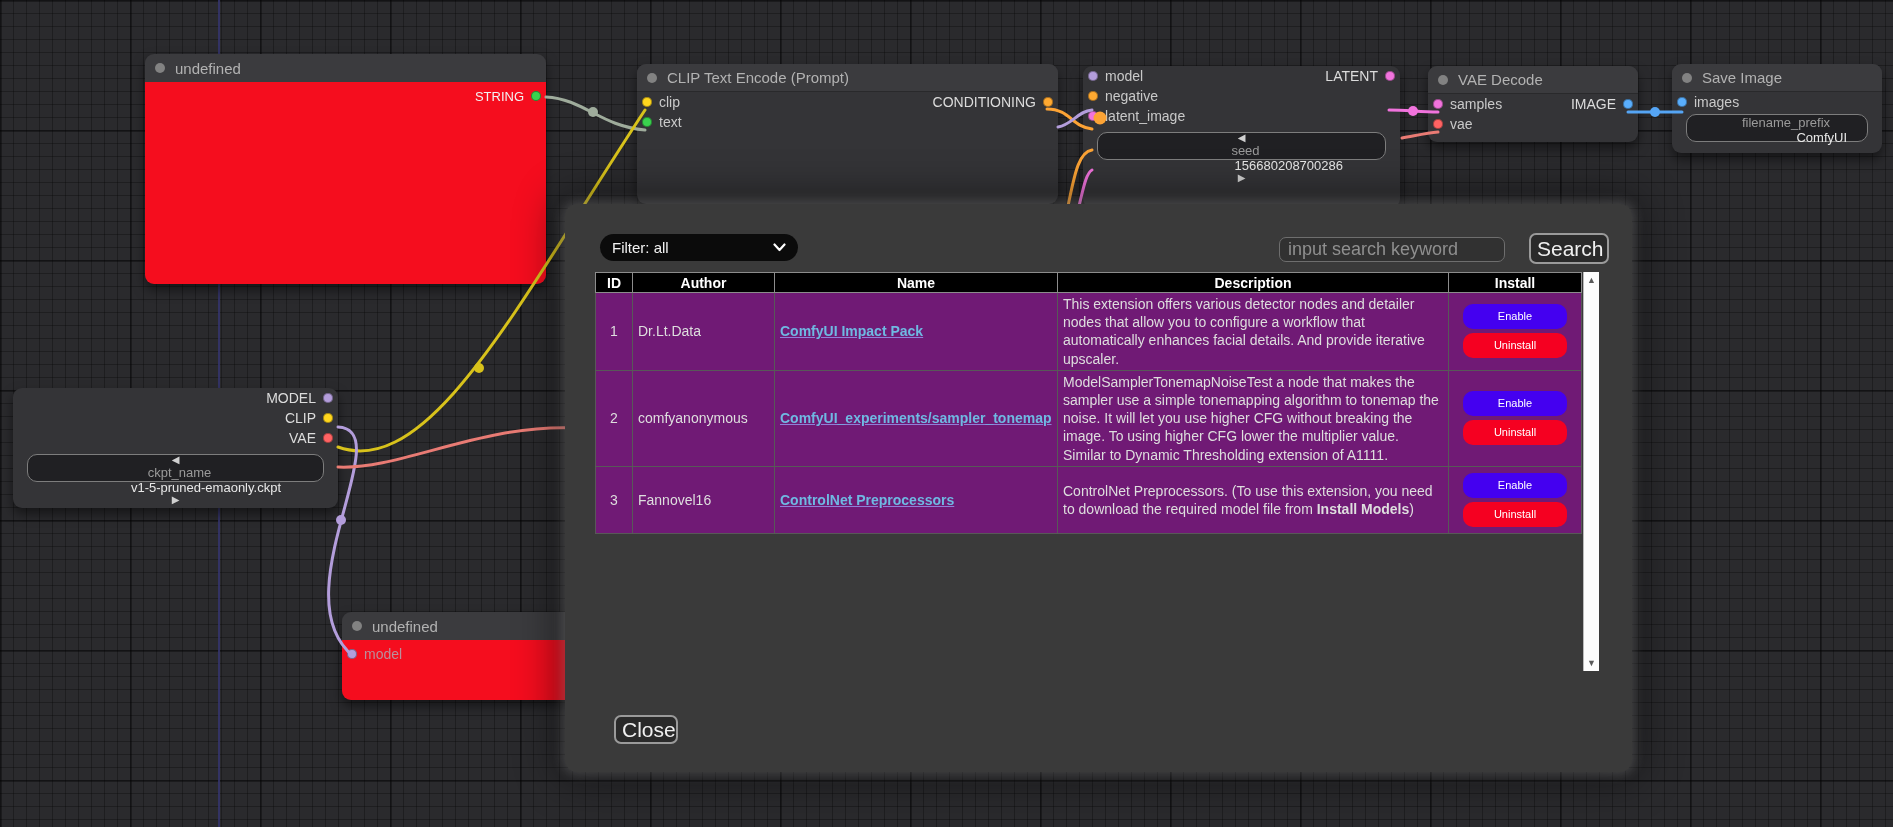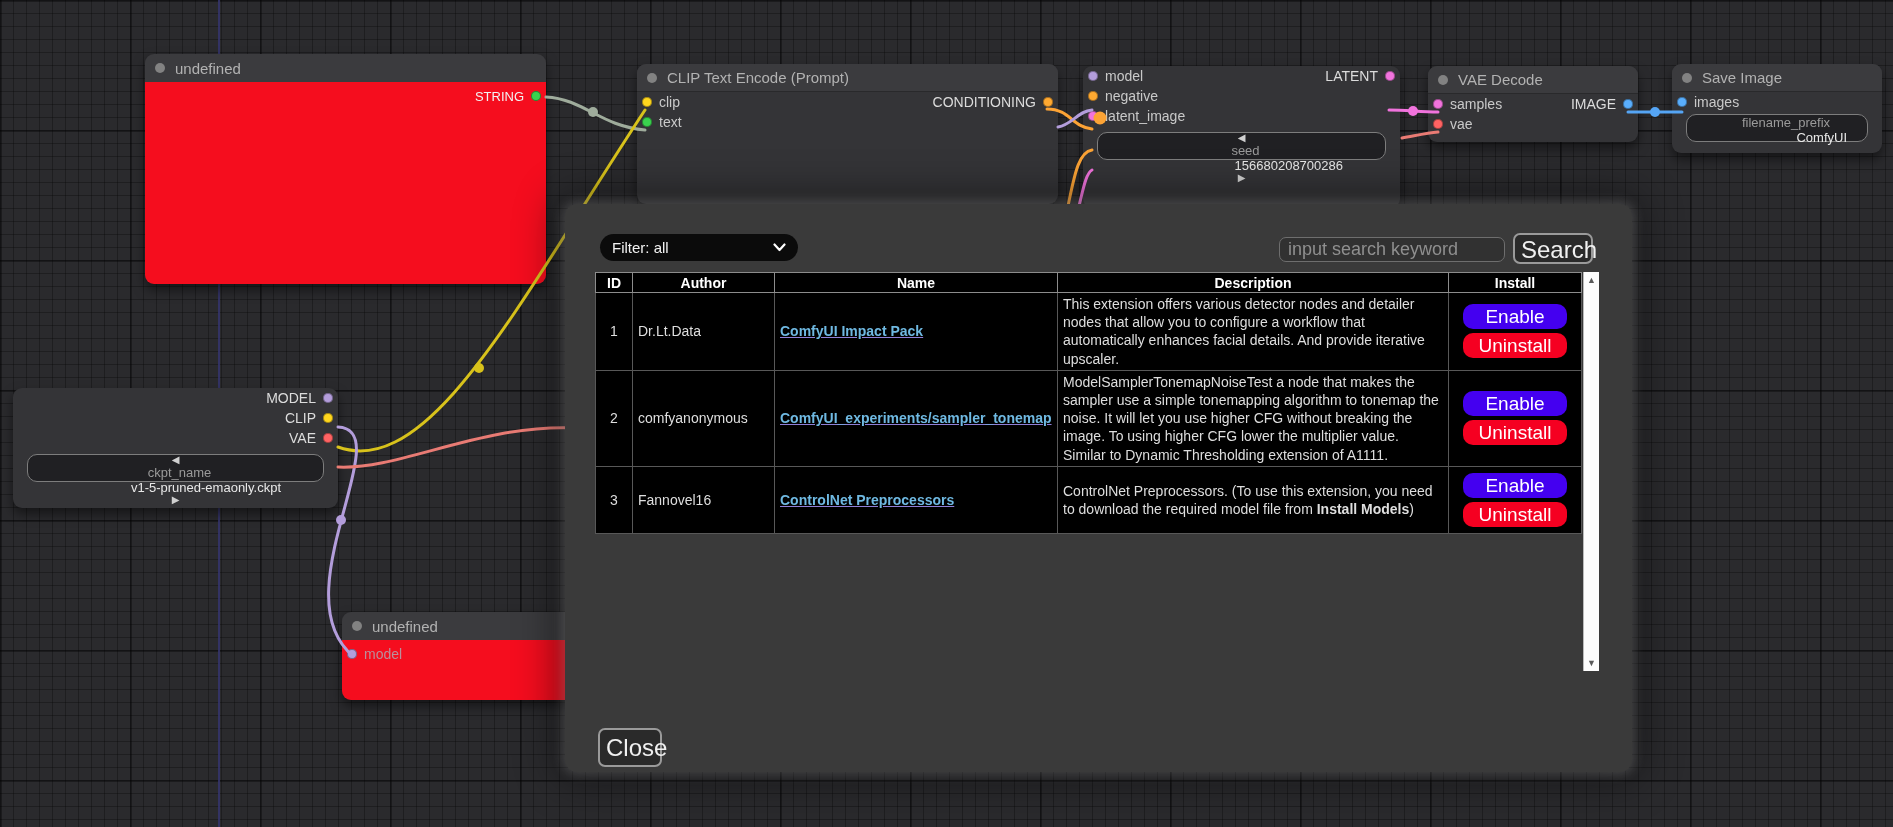--- a/index.html
+++ b/index.html
@@ -52,37 +52,37 @@
          box-shadow:0 0 12px 3px rgba(225,225,225,.20),0 0 40px 10px rgba(0,0,0,.45);}
   .filter-pill{position:absolute;left:35px;top:30px;width:198px;height:27px;
          background:#0b0b0b;border-radius:14px;display:flex;align-items:center;
          padding:0 12px;color:#f2f2f2;font-size:15px;cursor:pointer;}
   .filter-pill svg{margin-left:auto;}
   .search-input{position:absolute;left:714px;top:33px;width:226px;height:25px;
          background:#313131;border:1px solid #6e6e6e;border-radius:7px;color:#e8e8e8;
          font-size:18px;padding:0 8px;outline:none;}
   .search-input::placeholder{color:#8f8f8f;}
   .btn-plain{background:#2a2a2a;border:2px solid #9a9a9a;border-radius:7px;color:#f0f0f0;
-         font-size:24px;cursor:pointer;}
+         font-size:21px;cursor:pointer;margin-left:16px;}
   .search-btn{position:absolute;left:948px;top:29px;width:80px;height:31px;}
-  .close-btn{position:absolute;left:33px;top:524px;width:64px;height:39px;}
+  .close-btn{position:absolute;left:33px;top:511px;width:64px;height:29px;}
 
   .scroll-area{position:absolute;left:30px;top:68px;width:1004px;height:399px;}
-  table.ext{border-collapse:collapse;table-layout:fixed;width:986px;background:#000000;}
+  table.ext{border-collapse:collapse;table-layout:fixed;width:986px;background:#701a75;}
   table.ext th{background:#000;color:#fff;font-size:14px;font-weight:700;height:20px;
          border:1px solid #8c8c8c;padding:0 2px;}
   table.ext td{border:1px solid #585858;color:#dedede;font-size:14px;padding:2px 5px;}
   td.c-id{text-align:center;color:#e8e8e8;}
   td.c-author{padding-left:9px;}
   td.c-name a{color:var(--c-link);font-weight:700;text-decoration:underline;
          text-decoration-color:#8f7fd8;cursor:pointer;}
   td.c-desc{line-height:1.3;padding:2px 5px;color:#e2e2e2;}
   td.c-install{text-align:center;}
   .btn-enable,.btn-uninstall{display:block;width:104px;height:25px;margin:4px auto;border:none;
-         border-radius:10px;color:#fff;font-size:19px;line-height:23px;cursor:pointer;}
+         border-radius:10px;color:#fff;font-size:11px;line-height:23px;cursor:pointer;}
   .btn-enable{background:var(--c-enable);}
   .btn-uninstall{background:var(--c-uninstall);}
 
   .scrollbar{position:absolute;right:0;top:0;width:16px;height:399px;background:#fdfdfd;
          border-left:1px solid #bbb;display:flex;flex-direction:column;justify-content:space-between;
          align-items:center;font-size:9px;color:#5a5a5a;padding:3px 0;}
 </style>
 </head>
 <body>
 

